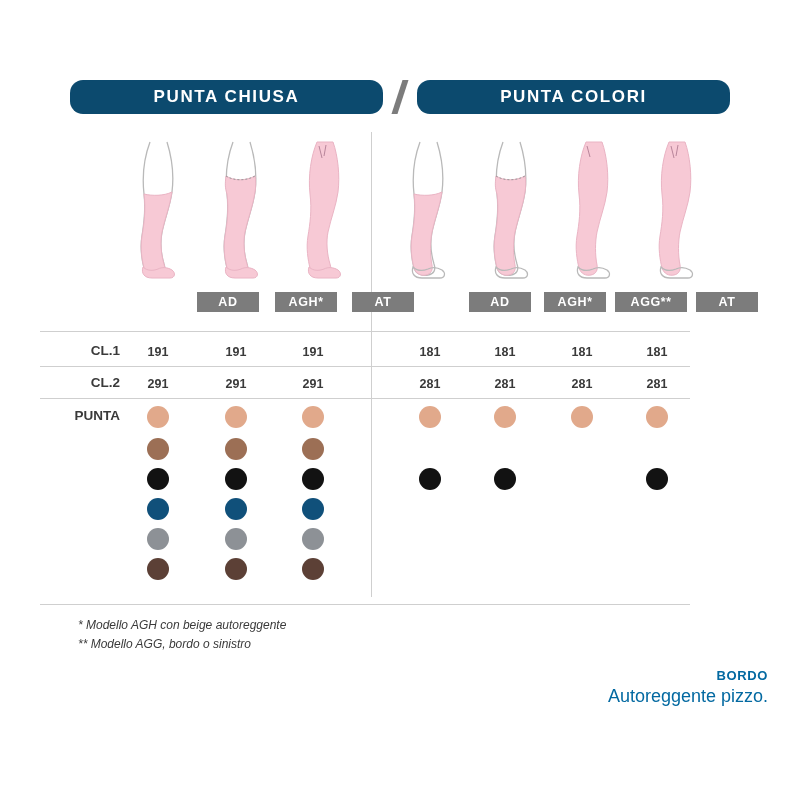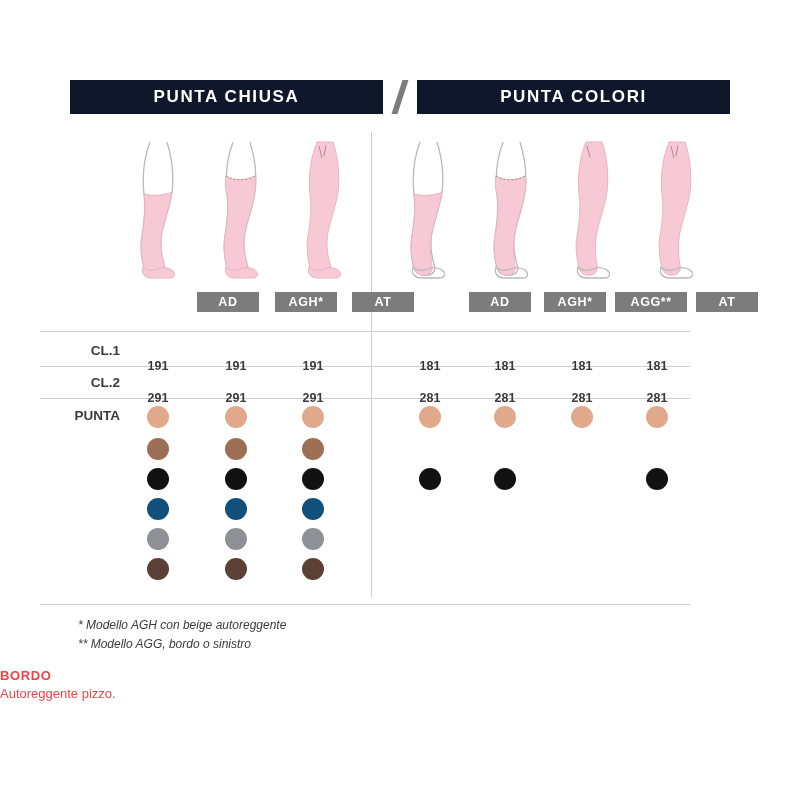--- a/index.html
+++ b/index.html
@@ -26,29 +26,30 @@
   .header-band {
     position: absolute;
     left: 70px;
     top: 80px;
     width: 660px;
     height: 34px;
     display: flex;
     align-items: stretch;
   }
   .band-half {
-    background: #0f172a;
+    background: #0c4a6e;
     color: #ffffff;
     flex: 1 1 0;
     display: flex;
     align-items: center;
     justify-content: center;
     font-weight: bold;
     font-size: 17px;
     letter-spacing: 1.6px;
+    border-radius: 13px;
   }
   .band-gap {
     width: 34px;
     background: #ffffff;
     position: relative;
   }
   .band-gap .slash {
     position: absolute;
     left: 50%;
     top: 0;
@@ -135,21 +136,20 @@
     color: #3a3a3a;
   }
   .cellval {
     position: absolute;
     font-size: 12.5px;
     font-weight: bold;
     color: #3a3a3a;
     text-align: center;
     width: 60px;
     margin-left: -30px;
-    margin-top: 14px;
   }
 
   
   .dot {
     position: absolute;
     width: 22px;
     height: 22px;
     border-radius: 50%;
     margin-left: -11px;
     margin-top: -11px;
@@ -171,30 +171,30 @@
     height: 1px;
     background: #cfcfcf;
   }
 
   
   .bottom {
     position: absolute;
     left: 0;
     top: 668px;
     width: 768px;
-    text-align: left;
-    color: #ef4444;
+    text-align: right;
+    color: #0369a1;
   }
   .bottom .t1 {
     font-size: 13px;
     font-weight: bold;
     letter-spacing: 0.6px;
     margin-bottom: 3px;
   }
-  .bottom .t2 { font-size: 13px; margin-bottom: 2px; }
+  .bottom .t2 { font-size: 18px; margin-bottom: 2px; }
   .bottom .t3 { font-size: 13px; }
 </style>
 </head>
 <body>
 
 <div id="sheet">
 
   <div class="header-band">
     <div class="band-half">PUNTA CHIUSA</div>
     <div class="band-gap">

